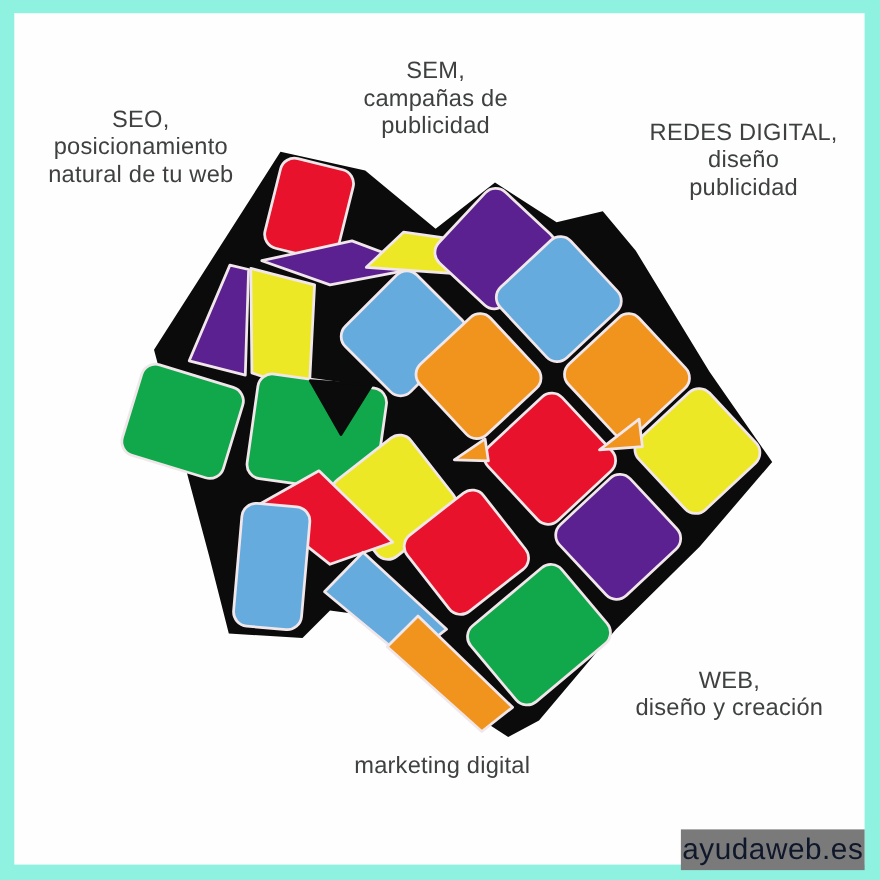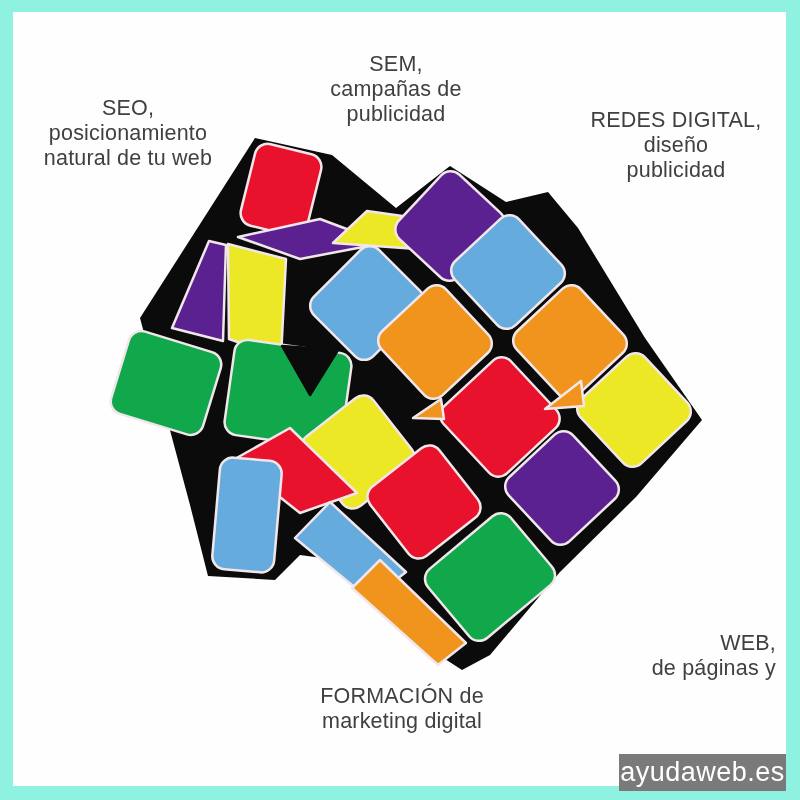--- a/index.html
+++ b/index.html
@@ -19,21 +19,21 @@
     font-size:21.5px;
     line-height:25px;
     font-weight:500;
     letter-spacing:0.2px;
   }
   .label-seo{left:-5px;top:84px;width:240px;}
   .label-sem{left:283px;top:40px;width:200px;}
   .label-redes{left:540px;top:96px;width:246px;}
   .label-marketing{left:12px;top:596px;width:224px;}
   .label-formacion{left:267px;top:672px;width:244px;}
-  .label-web{left:537px;top:619px;width:226px;text-align:right;}
+  .label-web{left:537px;top:594px;width:226px;}
   .cube-svg{
     position:absolute;
     left:-13px;top:-12px;
     width:800px;height:800px;
     pointer-events:none;
   }
   .watermark{
     position:absolute;
     left:606px;top:742px;
     width:167px;height:37px;
@@ -62,27 +62,26 @@
     </div>
 
     <div class="label label-redes">
       <div>REDES DIGITAL,</div>
       <div>diseño</div>
       <div>publicidad</div>
     </div>
 
 
     <div class="label label-formacion">
-      <div>FORMACIÓN de</div>
       <div>marketing digital</div>
     </div>
 
     <div class="label label-web">
       <div>WEB,</div>
-      <div>de páginas y</div>
+      <div>diseño y creación</div>
     </div>
 
     <svg class="cube-svg" viewBox="0 0 800 800">
         <polygon points="255,138 332,155 396,208 450,166 506,202 548,192 578,228 645,338 702,420 636,497 560,572 490,655 462,670 428,648 352,562 300,555 275,580 208,576 190,505 140,318" fill="#0B0B0B"></polygon>
         <rect x="247" y="148" width="68" height="84" rx="13" transform="rotate(14 281 190)" fill="#E8122D" stroke="#F1E7EA" stroke-width="2.5" stroke-linejoin="round"></rect>
         <polygon points="238,237 320,219 384,243 300,259" fill="#5C2190" stroke="#F1E7EA" stroke-width="2.5" stroke-linejoin="round"></polygon>
         <polygon points="333,243 367,211 452,223 417,249" fill="#EDE826" stroke="#F1E7EA" stroke-width="2.5" stroke-linejoin="round"></polygon>
         <rect x="409" y="182" width="82" height="88" rx="13" transform="rotate(43 450 226)" fill="#5C2190" stroke="#F1E7EA" stroke-width="2.5" stroke-linejoin="round"></rect>
         <polygon points="209,241 226,245 223,341 172,328" fill="#5C2190" stroke="#F1E7EA" stroke-width="2.5" stroke-linejoin="round"></polygon>
         <polygon points="228,244 286,259 281,357 229,339" fill="#EDE826" stroke="#F1E7EA" stroke-width="2.5" stroke-linejoin="round"></polygon>
@@ -100,18 +99,18 @@
         <rect x="380" y="458" width="88" height="88" rx="13" transform="rotate(52 424 502)" fill="#E8122D" stroke="#F1E7EA" stroke-width="2.5" stroke-linejoin="round"></rect>
         <rect x="445" y="523" width="90" height="108" rx="13" transform="rotate(50 490 577)" fill="#11A84C" stroke="#F1E7EA" stroke-width="2.5" stroke-linejoin="round"></rect>
         <polygon points="233,460 290,428 357,493 300,513" fill="#E8122D" stroke="#F1E7EA" stroke-width="2.5" stroke-linejoin="round"></polygon>
         <rect x="216" y="459" width="62" height="112" rx="13" transform="rotate(5 247 515)" fill="#66ABDE" stroke="#F1E7EA" stroke-width="2.5" stroke-linejoin="round"></rect>
         <polygon points="295,538 330,502 406,572 370,600" fill="#66ABDE" stroke="#F1E7EA" stroke-width="2.5" stroke-linejoin="round"></polygon>
         <polygon points="352,588 380,560 466,643 438,665" fill="#F0941E" stroke="#F1E7EA" stroke-width="2.5" stroke-linejoin="round"></polygon>
         <polygon points="413,418 441,399 444,419" fill="#F0941E" stroke="#F1E7EA" stroke-width="2.5" stroke-linejoin="round"></polygon>
         <polygon points="545,409 581,381 584,406" fill="#F0941E" stroke="#F1E7EA" stroke-width="2.5" stroke-linejoin="round"></polygon>
       </svg>
 
-    <div class="watermark" style="background: rgb(122, 122, 122); color: #ffffff;">
+    <div class="watermark" style="background: rgb(122, 122, 122); color: #0f172a;">
       <span>ayudaweb.es</span>
     </div>
 
   </div>
 </div>
 
 </body></html>

